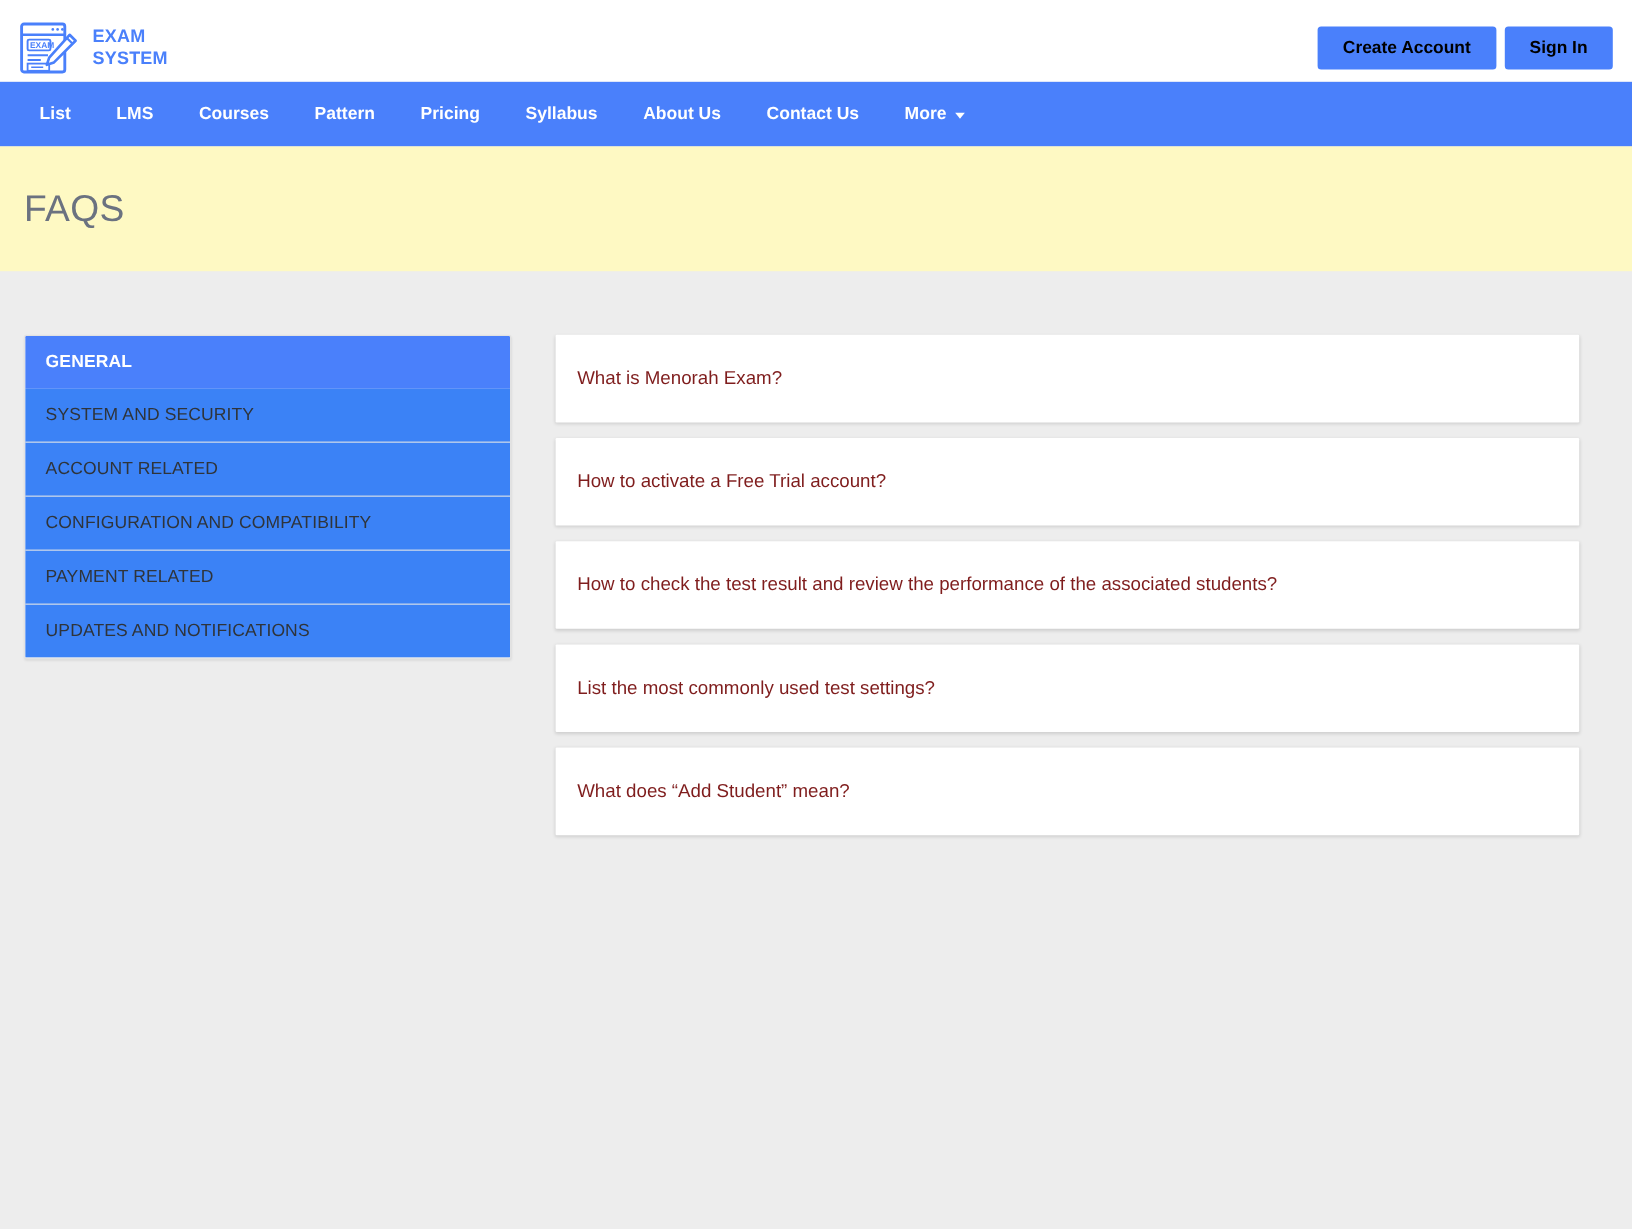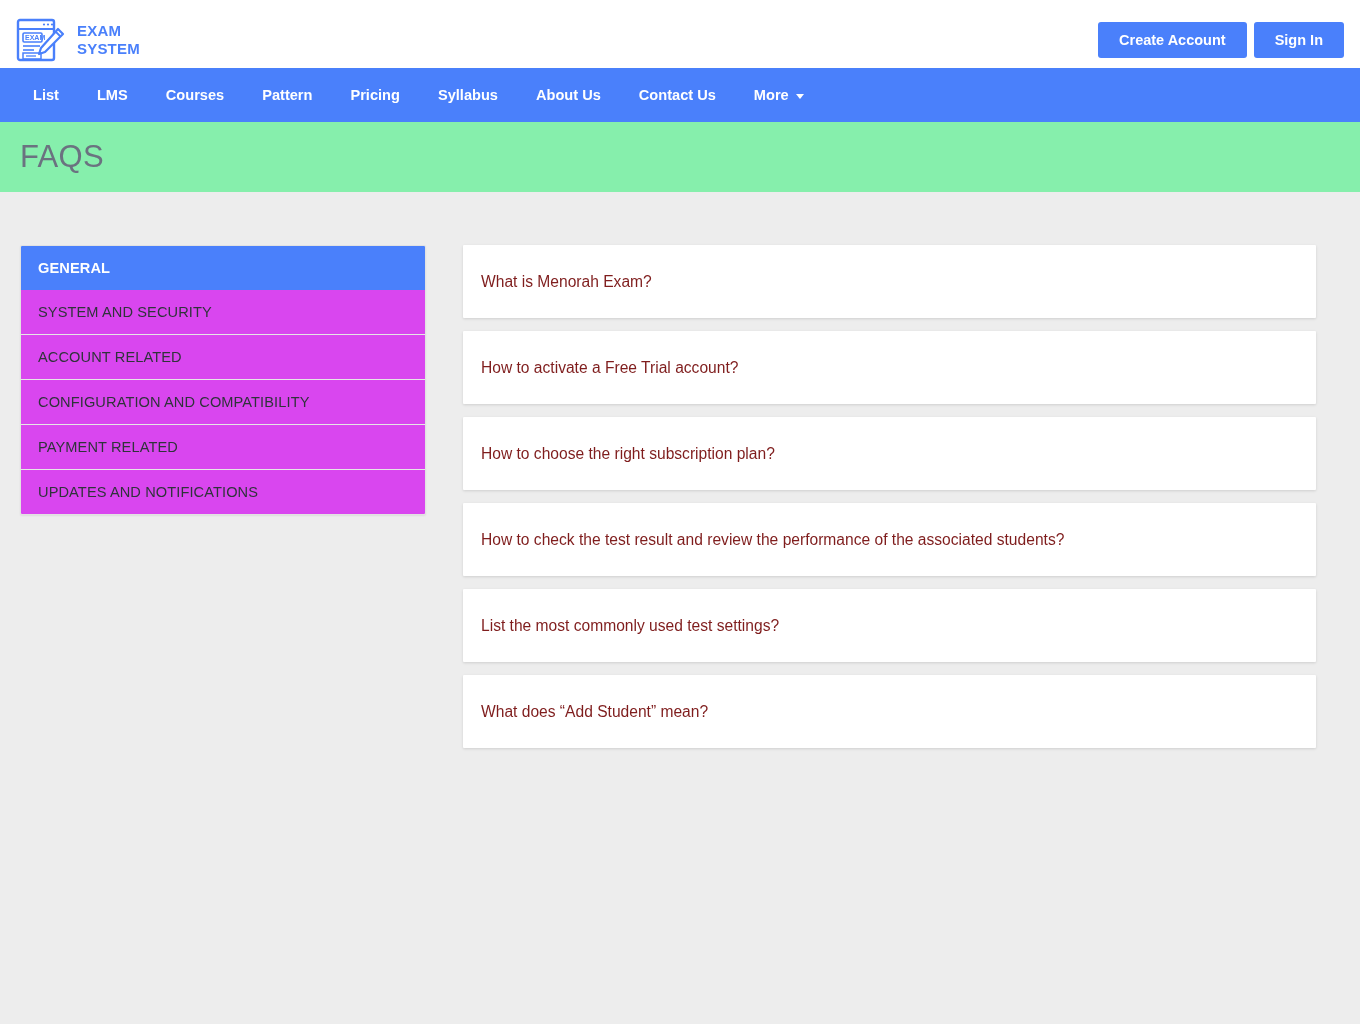--- a/index.html
+++ b/index.html
@@ -29,21 +29,21 @@
     font-weight: bold;
     font-size: 15px;
     line-height: 18px;
     letter-spacing: .2px;
   }
   .brand-text span { display: block; }
 
   .header-actions { display: flex; align-items: center; gap: 7px; }
   .btn-primary {
     background: #4a80fb;
-    color: #ffffff;
+    color: #000000;
     border: none;
     border-radius: 3px;
     font-family: "Liberation Sans", sans-serif;
     font-weight: bold;
     font-size: 14.5px;
     padding: 11px 21px;
     cursor: pointer;
     line-height: 1;
     white-space: nowrap;
   }
@@ -75,22 +75,22 @@
     border-left: 4.5px solid transparent;
     border-right: 4.5px solid transparent;
     border-top: 5px solid #ffffff;
     display: inline-block;
     position: relative;
     top: 1px;
   }
 
   
   .banner {
-    background: #86efac;
-    height: 70px;
+    background: #fef9c3;
+    height: 104px;
     display: flex;
     align-items: center;
     padding: 0 20px;
   }
   .banner h1 {
     margin: 0;
     color: #6b7280;
     font-size: 31px;
     font-weight: normal;
     letter-spacing: .3px;
@@ -113,21 +113,21 @@
     box-shadow: 0 1px 2px rgba(0,0,0,.07);
     overflow: hidden;
   }
   .cat-item {
     padding: 14px 17px;
     font-size: 14.6px;
     color: #2f343a;
     border-bottom: 1px solid #e6e6e6;
     cursor: pointer;
     letter-spacing: .1px;
-    background: #d946ef;
+    background: #3b82f6;
   }
   .cat-item:last-child { border-bottom: none; }
   .cat-item.active {
     background: #4a80fb;
     color: #ffffff;
     font-weight: bold;
     border-bottom: none;
   }
 
   .faq-list {
@@ -227,23 +227,20 @@
       <div class="cat-item"><span>UPDATES AND NOTIFICATIONS</span></div>
     </aside>
   <section class="faq-list" id="faqlist">
       <div class="faq-card">
         <span>What is Menorah Exam?</span>
       </div>
       <div class="faq-card">
         <span>How to activate a Free Trial account?</span>
       </div>
       <div class="faq-card">
-        <span>How to choose the right subscription plan?</span>
-      </div>
-      <div class="faq-card">
         <span>How to check the test result and review the performance of the associated students?</span>
       </div>
       <div class="faq-card">
         <span>List the most commonly used test settings?</span>
       </div>
       <div class="faq-card">
         <span>What does “Add Student” mean?</span>
       </div>
     </section>
 </div>

